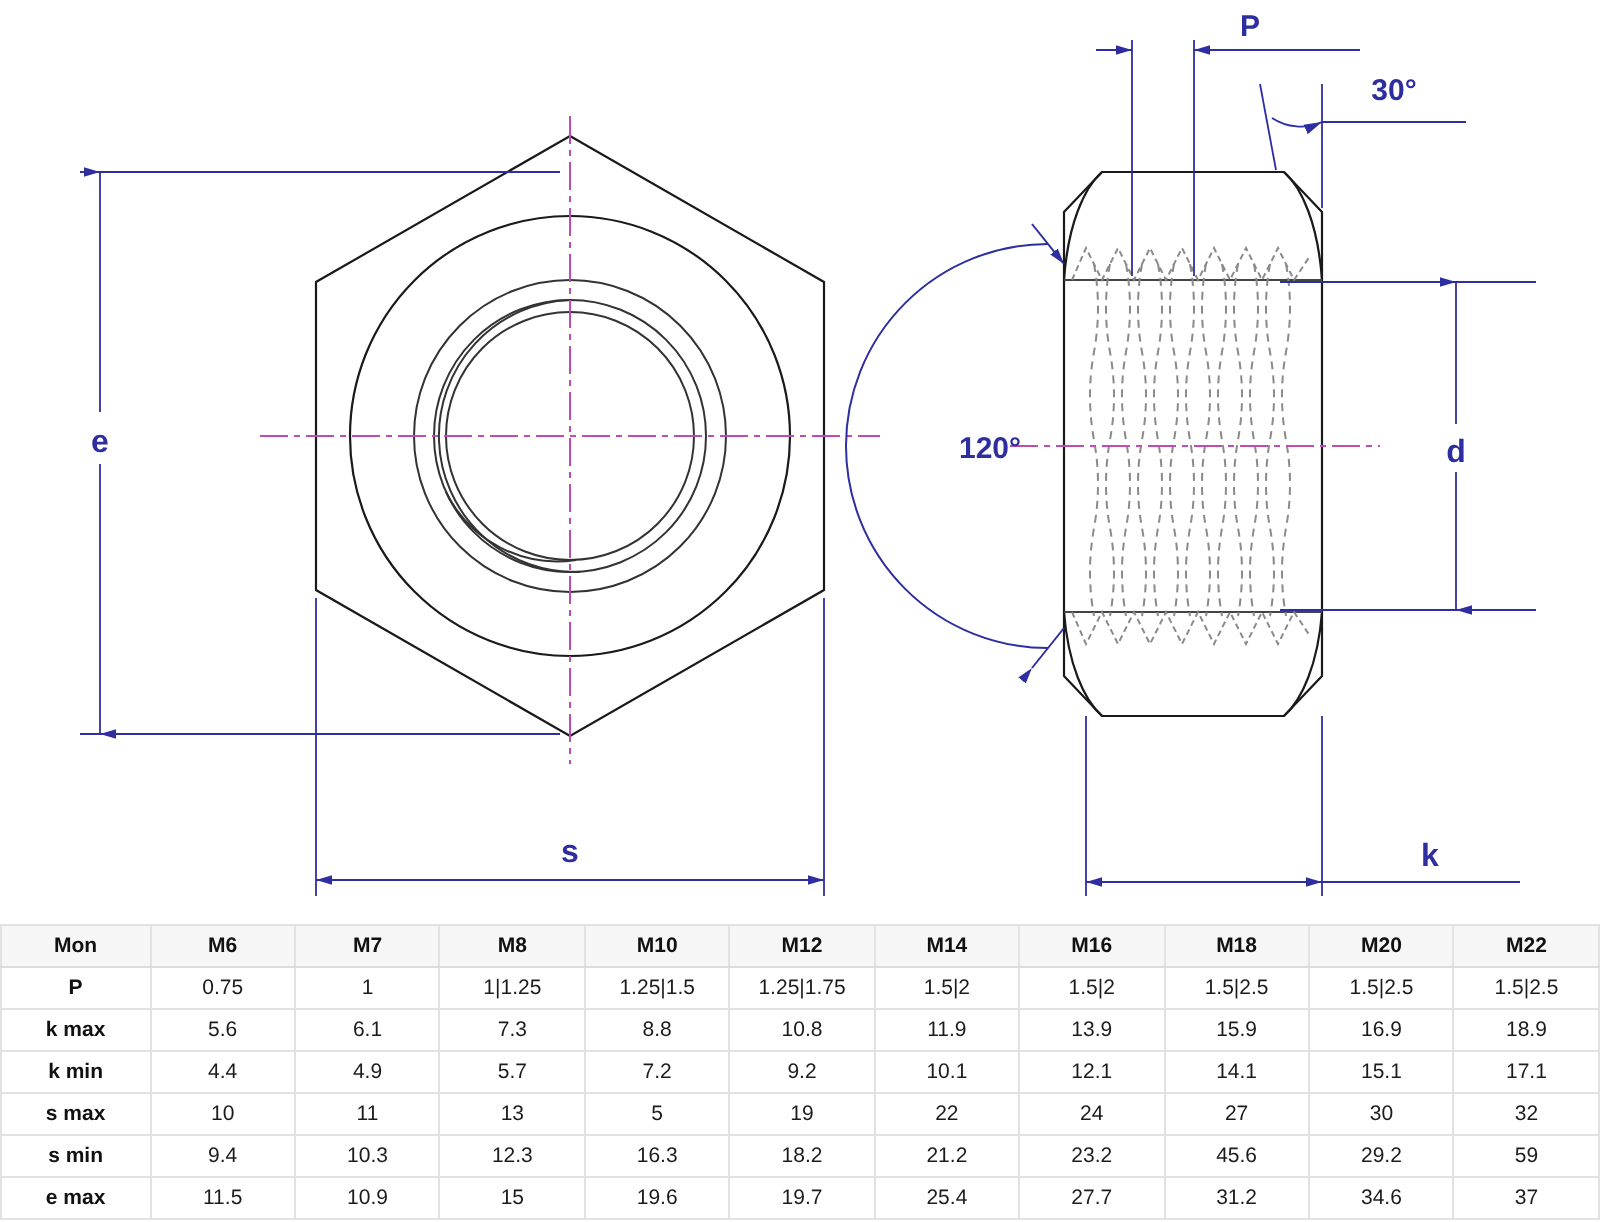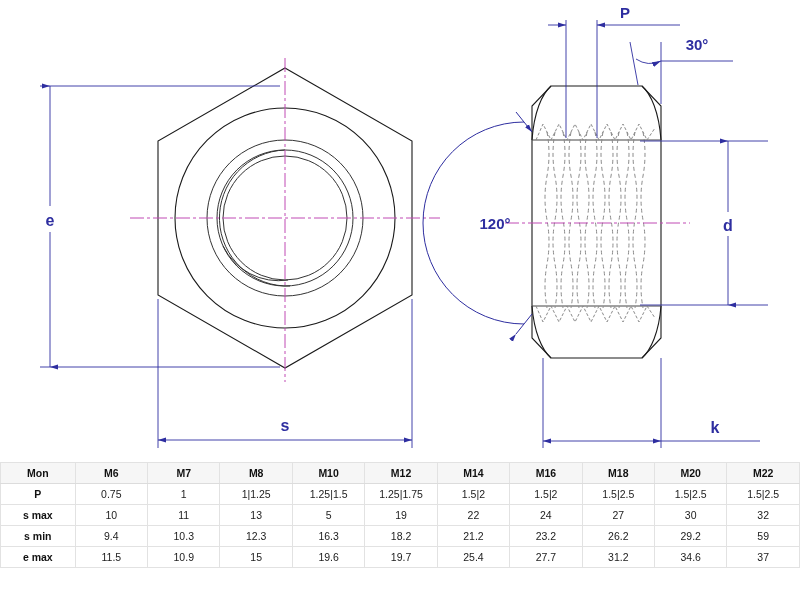--- a/index.html
+++ b/index.html
@@ -229,20 +229,46 @@
           <td>1|1.25</td>
           <td>1.25|1.5</td>
           <td>1.25|1.75</td>
           <td>1.5|2</td>
           <td>1.5|2</td>
           <td>1.5|2.5</td>
           <td>1.5|2.5</td>
           <td>1.5|2.5</td>
         </tr>
         <tr>
+          <th>k max</th>
+          <td>5.6</td>
+          <td>6.1</td>
+          <td>7.3</td>
+          <td>8.8</td>
+          <td>10.8</td>
+          <td>11.9</td>
+          <td>13.9</td>
+          <td>15.9</td>
+          <td>16.9</td>
+          <td>18.9</td>
+        </tr>
+        <tr>
+          <th>k min</th>
+          <td>4.4</td>
+          <td>4.9</td>
+          <td>5.7</td>
+          <td>7.2</td>
+          <td>9.2</td>
+          <td>10.1</td>
+          <td>12.1</td>
+          <td>14.1</td>
+          <td>15.1</td>
+          <td>17.1</td>
+        </tr>
+        <tr>
           <th>s max</th>
           <td>10</td>
           <td>11</td>
           <td>13</td>
           <td>5</td>
           <td>19</td>
           <td>22</td>
           <td>24</td>
           <td>27</td>
           <td>30</td>
@@ -250,21 +276,21 @@
         </tr>
         <tr>
           <th>s min</th>
           <td>9.4</td>
           <td>10.3</td>
           <td>12.3</td>
           <td>16.3</td>
           <td>18.2</td>
           <td>21.2</td>
           <td>23.2</td>
-          <td>26.2</td>
+          <td>45.6</td>
           <td>29.2</td>
           <td>59</td>
         </tr>
         <tr>
           <th>e max</th>
           <td>11.5</td>
           <td>10.9</td>
           <td>15</td>
           <td>19.6</td>
           <td>19.7</td>

